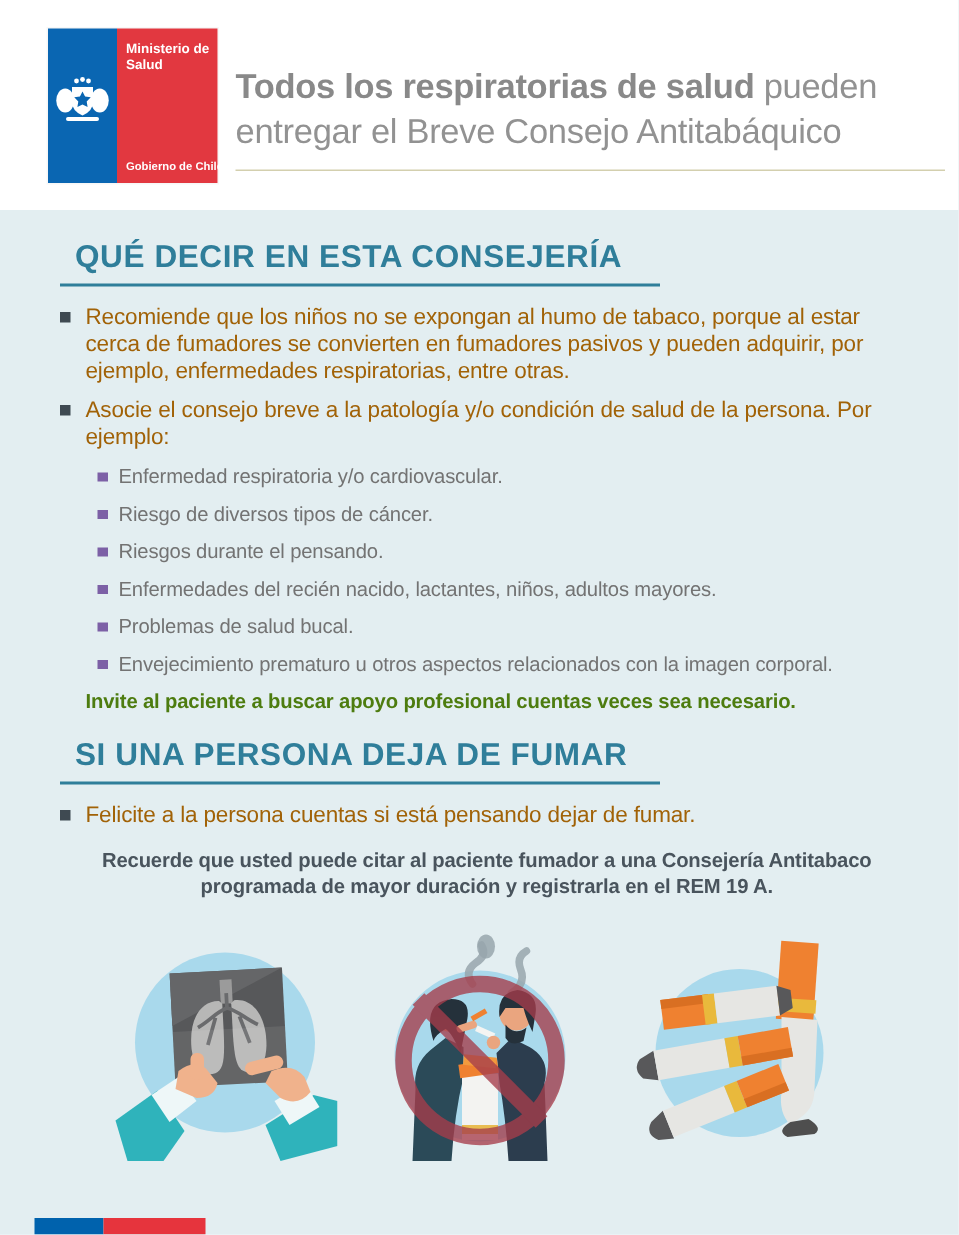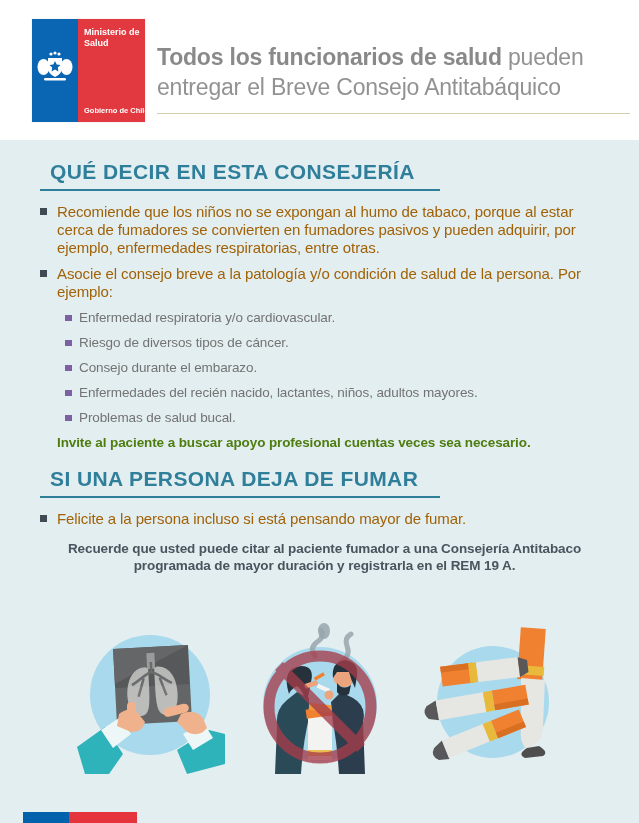--- a/index.html
+++ b/index.html
@@ -69,52 +69,53 @@
         <path d="M19 12 l1.7 3.4 3.8,.5 -2.7 2.7 .6 3.8 -3.4 -1.8 -3.4 1.8 .6 -3.8 -2.7 -2.7 3.8 -.5 Z" fill="#0a66b2"></path>
       </svg>
     </div>
     <div class="logo-red">
       <span class="logo-ministry">Ministerio de Salud</span>
       <span class="logo-gov">Gobierno de Chile</span>
     </div>
   </div>
   <div class="title-block">
     <h1 style="margin:0; font-weight:normal;">
-      <span class="title-line"><b>Todos los funcionarios de salud</b><span> pueden</span></span>
+      <span class="title-line"><b>Todos los respiratorias de salud</b><span> pueden</span></span>
       <span class="title-line">entregar el Breve Consejo Antitabáquico</span>
     </h1>
     <div class="title-rule"></div>
   </div>
 </div>
 
 <div class="content">
   <div class="inner">
 
     <section class="sec1">
       <h2 class="sec-head">QUÉ DECIR EN ESTA CONSEJERÍA</h2>
       <div class="sec-rule"></div>
       <ul class="blist">
         <li><span class="sq"></span><span>Recomiende que los niños no se expongan al humo de tabaco, porque al estar cerca de fumadores se convierten en fumadores pasivos y pueden adquirir, por ejemplo, enfermedades respiratorias, entre otras.</span></li>
         <li><span class="sq"></span><span>Asocie el consejo breve a la patología y/o condición de salud de la persona. Por ejemplo:</span></li>
       </ul>
       <ul class="sublist">
         <li><span class="sq purple"></span><span>Enfermedad respiratoria y/o cardiovascular.</span></li>
         <li><span class="sq purple"></span><span>Riesgo de diversos tipos de cáncer.</span></li>
-        <li><span class="sq purple"></span><span>Consejo durante el embarazo.</span></li>
+        <li><span class="sq purple"></span><span>Riesgos durante el pensando.</span></li>
         <li><span class="sq purple"></span><span>Enfermedades del recién nacido, lactantes, niños, adultos mayores.</span></li>
         <li><span class="sq purple"></span><span>Problemas de salud bucal.</span></li>
+        <li><span class="sq purple"></span><span>Envejecimiento prematuro u otros aspectos relacionados con la imagen corporal.</span></li>
       </ul>
       <p class="note-left">Invite al paciente a buscar apoyo profesional cuentas veces sea necesario.</p>
     </section>
 
     <section class="sec2">
       <h2 class="sec-head">SI UNA PERSONA DEJA DE FUMAR</h2>
       <div class="sec-rule"></div>
       <ul class="blist wide">
-        <li><span class="sq"></span><span>Felicite a la persona incluso si está pensando mayor de fumar.</span></li>
+        <li><span class="sq"></span><span>Felicite a la persona cuentas si está pensando dejar de fumar.</span></li>
       </ul>
       <p class="note-center">
         <span>Recuerde que usted puede citar al paciente fumador a una Consejería Antitabaco</span>
         <span>programada de mayor duración y registrarla en el REM 19 A.</span>
       </p>
     </section>
 
   </div>
 
   <div class="illustrations">

